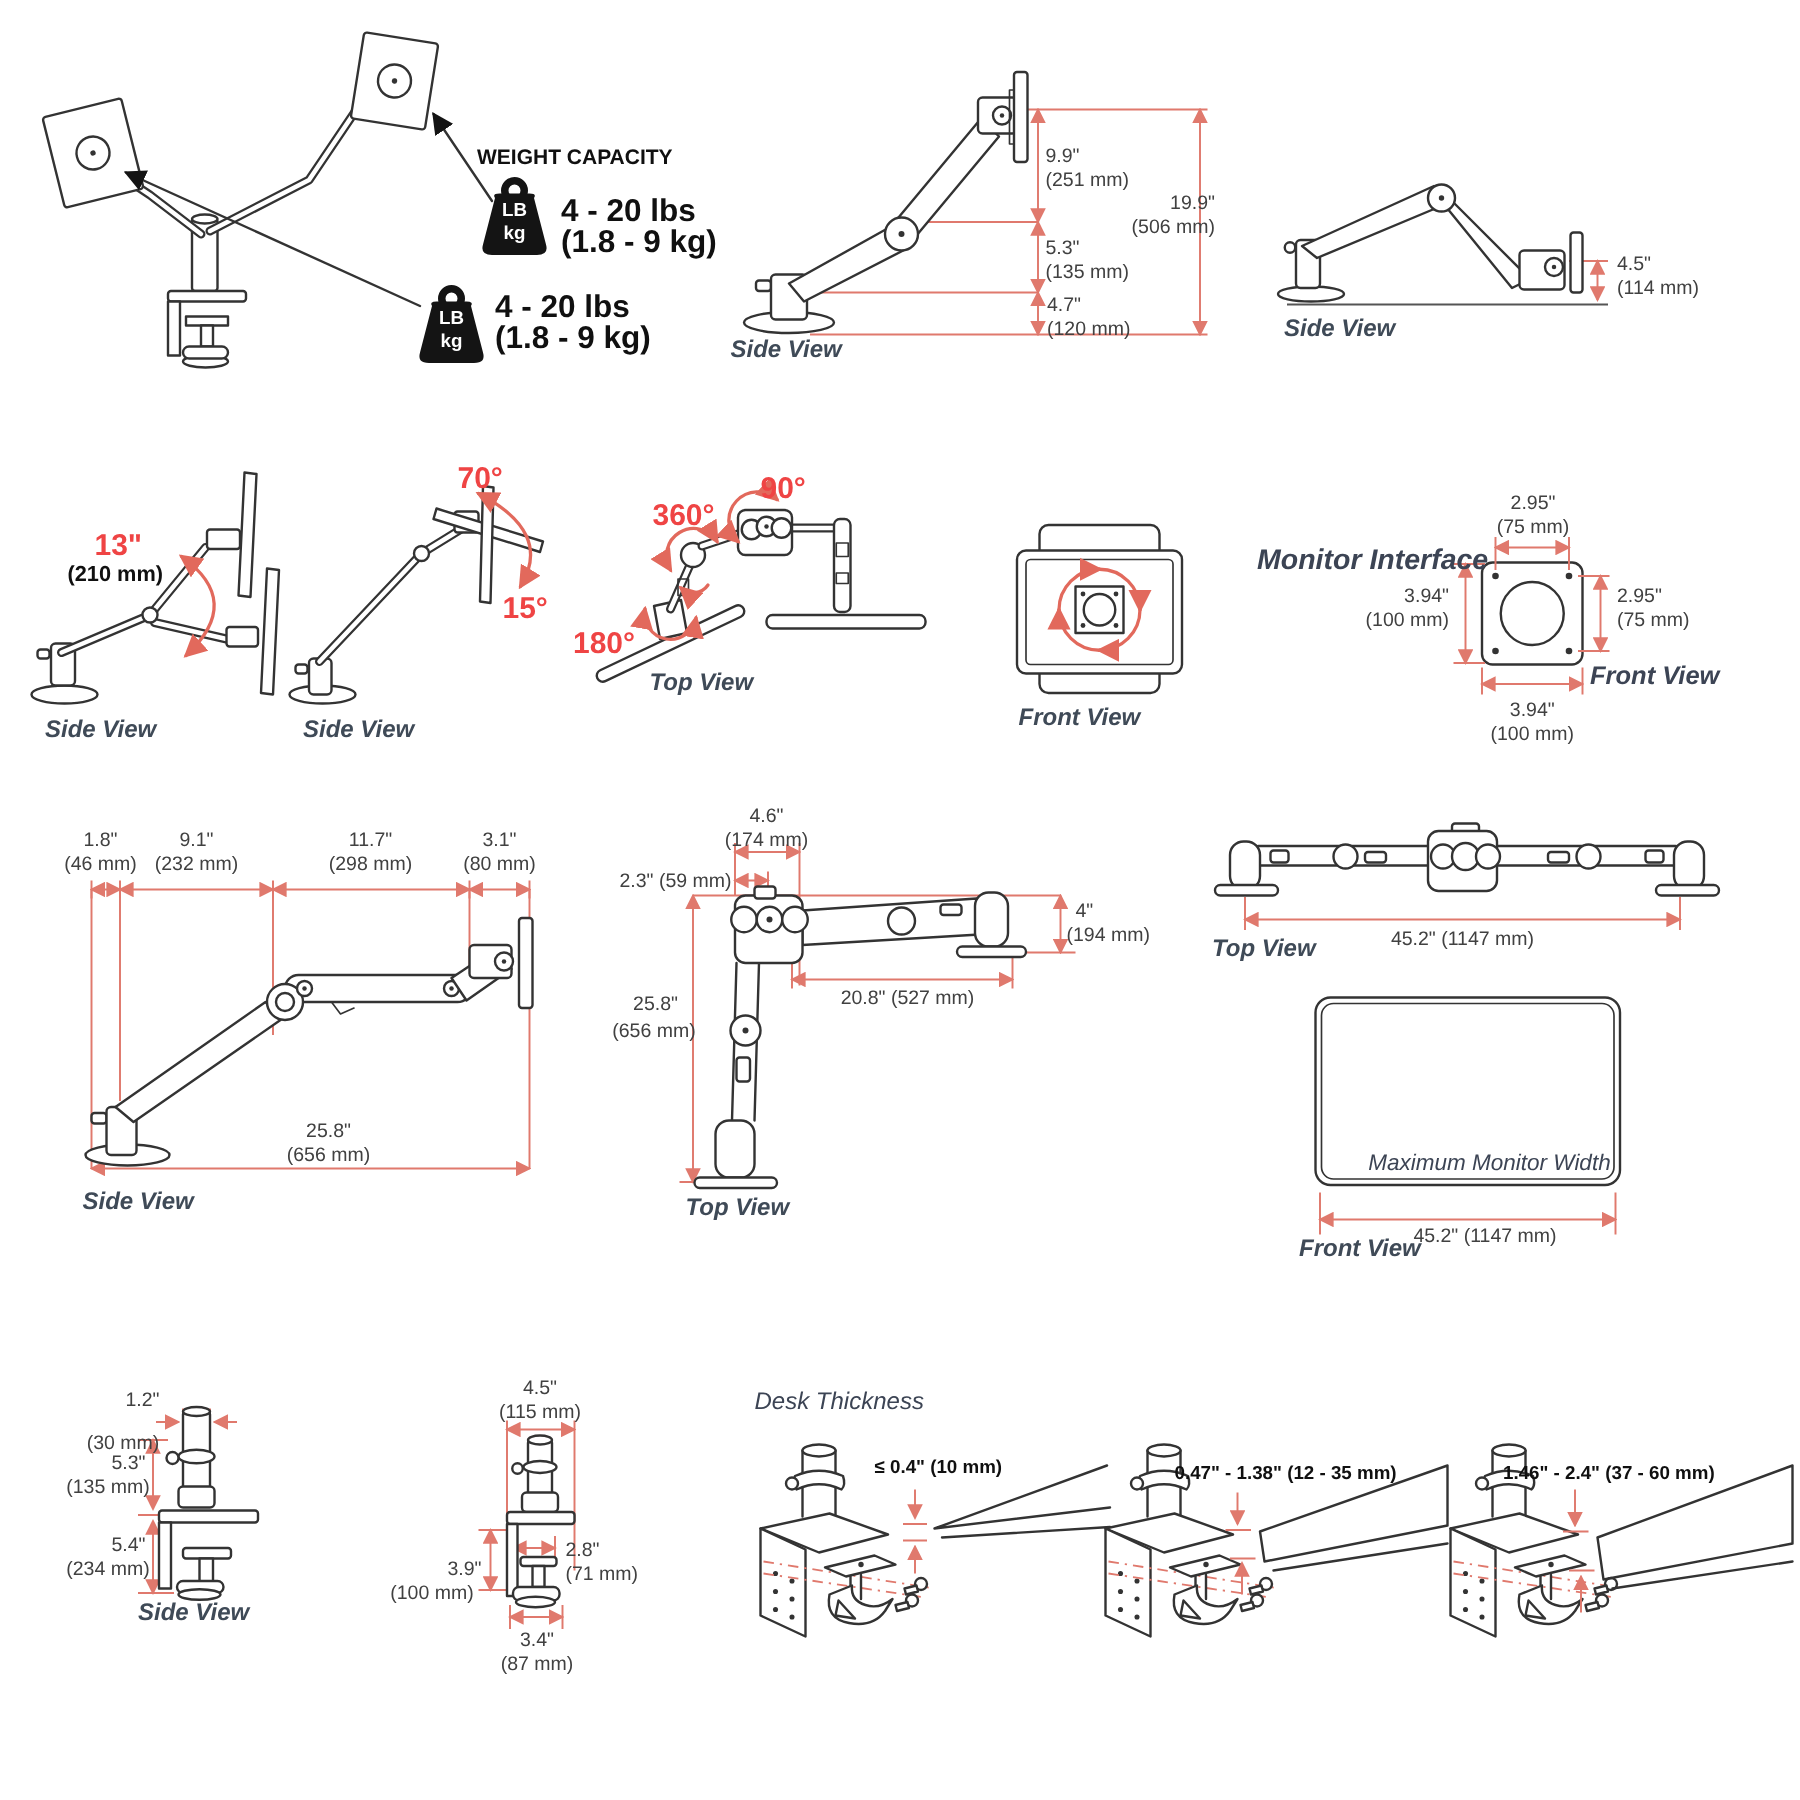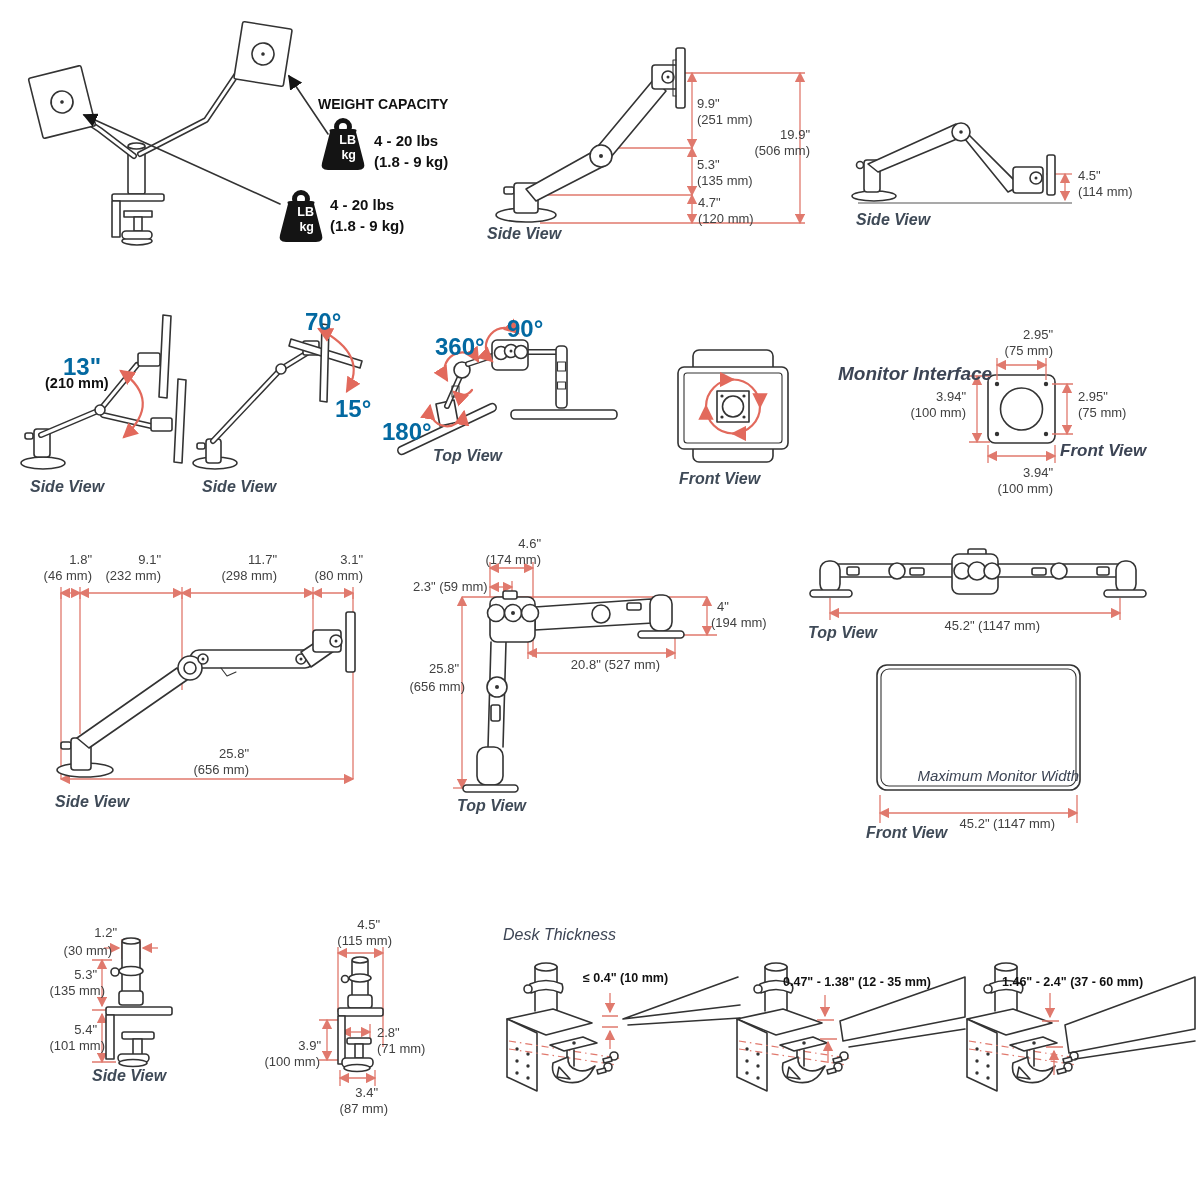--- a/index.html
+++ b/index.html
@@ -2,27 +2,27 @@
 <html><head>
 <meta charset="utf-8">
 <style>
   html,body{margin:0;padding:0}
   body{width:1200px;height:1200px;background:#ffffff;position:relative;overflow:hidden;
        font-family:"Liberation Sans",sans-serif}
   .s{position:absolute}
   .s svg{position:absolute;left:0;top:0;overflow:visible}
   .t{position:absolute;white-space:nowrap}
   .dim{font-size:13px;line-height:15.5px;color:#414141}
-  .c{text-align:right}
+  .c{text-align:center}
   .r{text-align:right}
   .view{font-style:italic;font-weight:bold;font-size:16px;color:#3f4a57}
-  .big{font-weight:bold;font-size:24px;color:#0369a1}
+  .big{font-weight:bold;font-size:20px;color:#ef4444}
   .big2{font-weight:bold;font-size:14.5px;color:#101010}
   .wct{font-weight:bold;font-size:14px;color:#101010}
-  .wlb{font-weight:bold;font-size:15px;color:#101010;line-height:21px}
+  .wlb{font-weight:bold;font-size:21px;color:#101010;line-height:21px}
   .kb{font-weight:bold;font-size:12.5px;color:#ffffff;line-height:13px}
   .mi{font-style:italic;font-weight:bold;font-size:19px;color:#3c4454}
   .fv{font-style:italic;font-weight:bold;font-size:17px;color:#3c4454}
   .mmw{font-style:italic;font-size:15px;color:#3c4454}
   .dt{font-style:italic;font-size:16px;color:#3c4454}
   .dlab{font-weight:bold;font-size:12.5px;color:#101010}
   .k{stroke:#333;stroke-width:1.6;fill:none;stroke-linecap:round;stroke-linejoin:round}
   .kf{stroke:#333;stroke-width:1.6;fill:#fff;stroke-linejoin:round}
   .kt{stroke:#333;stroke-width:6;fill:none;stroke-linecap:round;stroke-linejoin:round}
   .kw{stroke:#fff;stroke-width:3;fill:none;stroke-linecap:round;stroke-linejoin:round}
@@ -464,25 +464,25 @@
     <circle class="kf" cx="85" cy="57" r="4"></circle>
     <rect class="kf" x="89" y="76" width="24" height="14" rx="3"></rect>
     <rect class="kf" x="76" y="92" width="66" height="8" rx="2"></rect>
     <rect class="kf" x="76" y="100" width="8" height="44"></rect>
     <rect class="kf" x="92" y="117" width="32" height="7" rx="2"></rect>
     <rect class="kf" x="103" y="124" width="9" height="16"></rect>
     <rect class="kf" x="88" y="139" width="31" height="8" rx="4"></rect>
     <ellipse class="kf" cx="103" cy="148" rx="14" ry="3.5"></ellipse>
   </svg>
   <div class="t dim c" style="left:43px;top:10px;width:44px">1.2"</div>
-  <div class="t dim c" style="left:22px;top:28px;width:60px">(30 mm)</div>
+  <div class="t dim c" style="left:22px;top:39px;width:60px">(30 mm)</div>
   <div class="t dim r" style="left:33px;top:52px;width:34px">5.3"</div>
   <div class="t dim c" style="left:9px;top:68px;width:66px">(135 mm)</div>
   <div class="t dim r" style="left:33px;top:107px;width:34px">5.4"</div>
-  <div class="t dim c" style="left:9px;top:123px;width:66px">(101 mm)</div>
+  <div class="t dim c" style="left:9px;top:123px;width:66px">(234 mm)</div>
   <div class="t view" style="left:62px;top:152px">Side View</div>
 </div>
 
 <div class="s" style="left:255px;top:908px;width:212px;height:210px">
   <svg width="212" height="210">
     <path class="d" d="M83,39 V104 M128,39 V139"></path>
     <path class="d" marker-start="url(#mS)" marker-end="url(#mS)" d="M83,45 H128"></path>
     <path class="d" d="M64,112 H86 M64,152 H90"></path>
     <path class="d" marker-start="url(#mS)" marker-end="url(#mS)" d="M72,112 V152"></path>
     <path class="d" d="M115,116 V132"></path>

